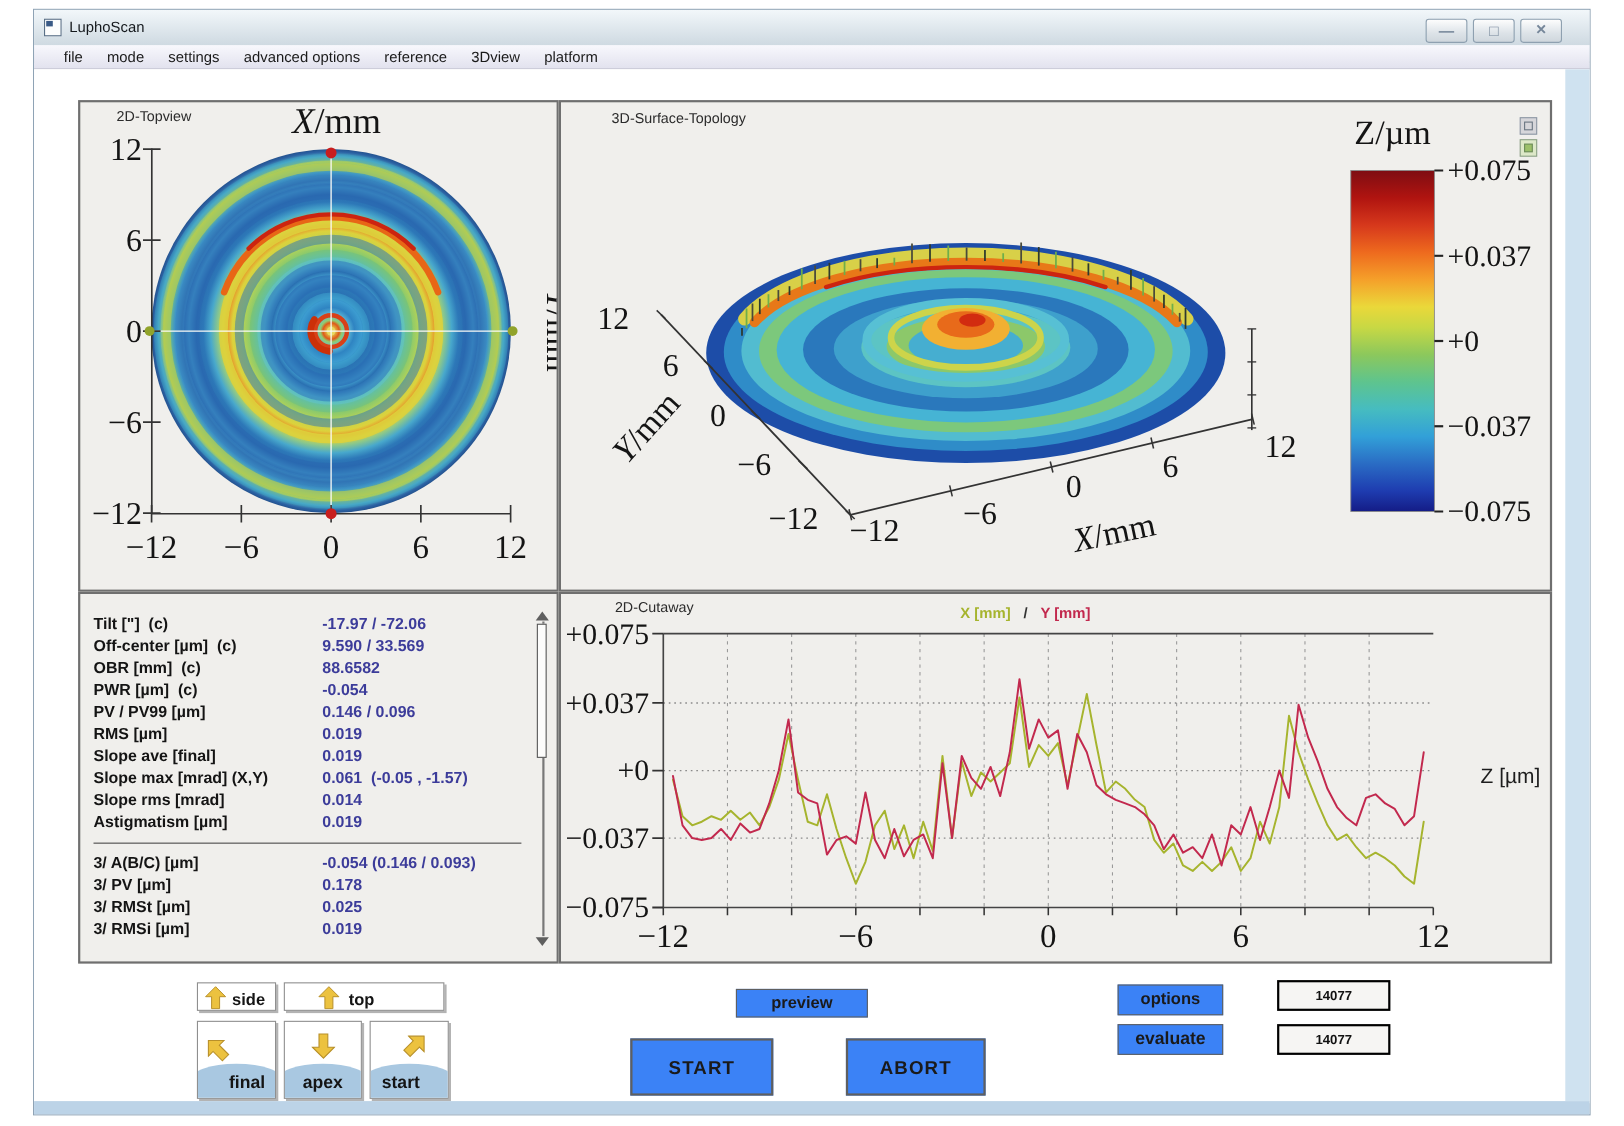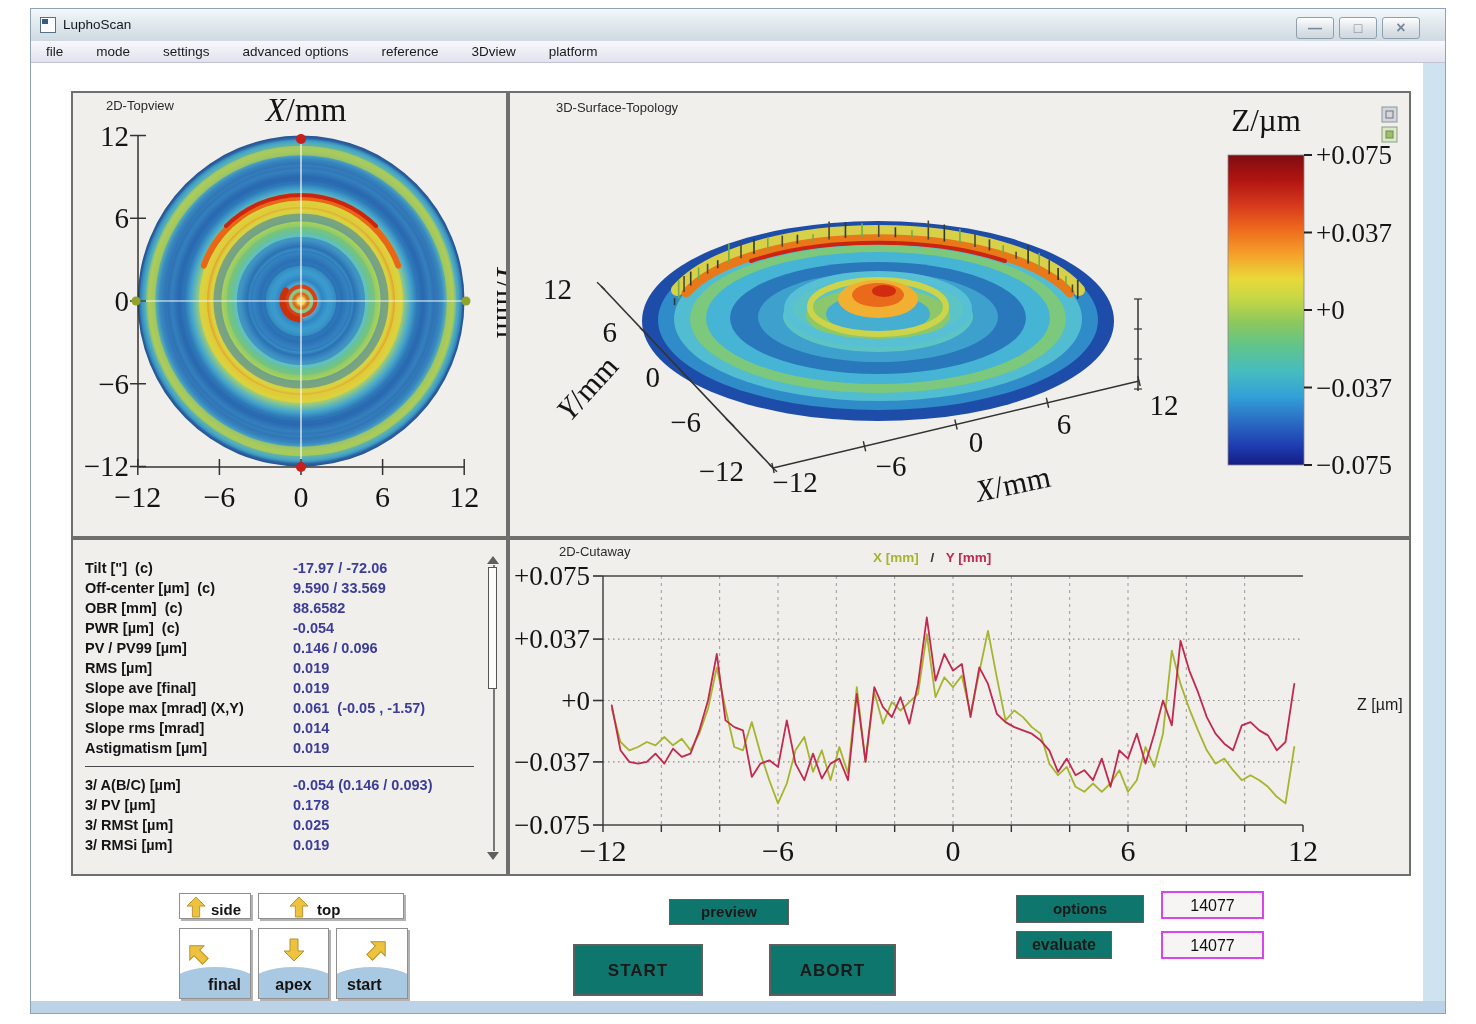--- a/index.html
+++ b/index.html
@@ -14,21 +14,21 @@
   .app-icon{position:absolute;left:9px;top:8px;width:16px;height:16px;background:#fdfdfd;
             border:1px solid #5a7087;box-sizing:border-box;}
   .app-icon::after{content:"";position:absolute;left:1px;top:1px;width:6px;height:5px;background:#3a5a86;}
   .window-title{position:absolute;left:32px;top:8px;font-size:13.5px;color:#14181c;}
   .winbtn{position:absolute;top:8px;width:38px;height:22px;border:1px solid #8ea0b0;border-radius:3px;
           background:linear-gradient(#fdfdfd,#dde3e8 60%,#cfd7dd);color:#76879a;font-weight:bold;
           text-align:center;line-height:20px;font-size:14px;box-sizing:border-box;cursor:default;}
   
   .menubar{position:absolute;left:0;top:32px;width:100%;height:22px;
            background:linear-gradient(#f8f8fd,#e2e2ee);border-bottom:1px solid #c2c2d2;
-           box-sizing:border-box;display:flex;align-items:center;padding-left:4px;gap:11px;}
+           box-sizing:border-box;display:flex;align-items:center;padding-left:16px;}
   .menu-item{font-size:13.5px;color:#1a1a1a;padding:0 11px;line-height:21px;}
   
   .content{position:absolute;left:0;top:54px;width:100%;height:940px;background:#fff;}
   .panel{position:absolute;background:#f0efec;border:2px solid #6f6f6f;box-sizing:border-box;}
   .panel-label{position:absolute;font-size:13px;color:#2b2b2b;z-index:5;}
   .abs-svg{position:absolute;left:0;top:0;}
   
   .stats-list{position:absolute;left:12px;top:18px;right:30px;font-weight:bold;font-size:14.5px;}
   .stat-row{display:flex;line-height:20px;white-space:pre-wrap;}
   .stat-label{flex:0 0 208px;color:#141414;}
@@ -37,28 +37,28 @@
   .stats-scroll{position:absolute;right:6px;top:16px;bottom:14px;width:13px;}
   .scroll-track{position:absolute;left:5.5px;top:9px;bottom:9px;width:2px;background:#787878;}
   .scroll-up{position:absolute;left:0;top:0;width:0;height:0;border-left:6.5px solid transparent;
              border-right:6.5px solid transparent;border-bottom:8px solid #5f5f5f;}
   .scroll-down{position:absolute;left:0;bottom:0;width:0;height:0;border-left:6.5px solid transparent;
              border-right:6.5px solid transparent;border-top:8px solid #5f5f5f;}
   .scroll-thumb{position:absolute;left:1px;top:11px;width:9px;height:40%;background:#fcfcfb;
              border:1.5px solid #555;box-sizing:border-box;}
   
   .cutaway-legend{position:absolute;left:363px;top:10px;font-size:13.5px;font-weight:bold;z-index:5;}
-  .z-unit-label{position:absolute;left:836px;top:156px;font-size:16px;color:#1d1d1d;z-index:5;margin-left:11px;}
+  .z-unit-label{position:absolute;left:836px;top:156px;font-size:19px;color:#1d1d1d;z-index:5;}
   
   .ctl-btn{position:absolute;background:#ffffff;border:1px solid #8f8f8f;box-shadow:2px 2px 0 #b3b3b3;
            box-sizing:border-box;font-weight:bold;color:#141414;overflow:hidden;}
-  .flat-btn{position:absolute;background:#0f766e;border:2px solid #5f5f5f;box-sizing:border-box;
+  .flat-btn{position:absolute;background:#3b82f6;border:2px solid #5f5f5f;box-sizing:border-box;
             font-weight:bold;color:#1a1a1a;text-align:center;}
-  .field{position:absolute;background:#f6f5f3;border:2px solid #d946ef;box-sizing:border-box;
-         font-weight:normal;color:#111;text-align:center;font-size:16px;}
+  .field{position:absolute;background:#f6f5f3;border:2px solid #000000;box-sizing:border-box;
+         font-weight:bold;color:#111;text-align:center;font-size:12px;}
   .dome{position:absolute;bottom:-1px;left:-12%;width:124%;height:32px;background:#a9c8e1;
         border-radius:50% 50% 0 0;}
   .btn-label{position:absolute;bottom:4px;font-size:16px;z-index:3;}
   .arrow-ico{position:absolute;z-index:2;}
   .inline-row{display:flex;align-items:flex-end;height:100%;}
   
   .right-strip{position:absolute;top:54px;background:#cfe2f0;}
   .bottom-strip{position:absolute;left:0;background:#bcd3e7;}
 </style>
 </head>
@@ -444,21 +444,21 @@
             <path d="M11 1 L21 11 L15 11 L15 23 L7 23 L7 11 L1 11 Z" fill="#ecc23f" stroke="#b8902a"></path>
           </svg>
         </span>
         <span class="btn-label" style="left:10px">start</span>
       </div>
 
       <div class="flat-btn" style="left:638px;top:836px;width:120px;height:26px;font-size:15px;line-height:23px;border-width:1.5px">preview</div>
       <div class="flat-btn" style="left:542px;top:881px;width:130px;height:52px;font-size:17px;line-height:49px;letter-spacing:1px">START</div>
       <div class="flat-btn" style="left:738px;top:881px;width:127px;height:52px;font-size:17px;line-height:49px;letter-spacing:1px">ABORT</div>
 
-      <div class="flat-btn" style="left:985px;top:832px;width:128px;height:28px;font-size:15px;line-height:25px;border-width:1.5px">options</div>
+      <div class="flat-btn" style="left:985px;top:832px;width:96px;height:28px;font-size:15px;line-height:25px;border-width:1.5px">options</div>
       <div class="field" style="left:1130px;top:828px;width:103px;height:28px;line-height:25px">14077</div>
       <div class="flat-btn" style="left:985px;top:868px;width:96px;height:28px;font-size:16px;line-height:25px;border-width:1.5px">evaluate</div>
       <div class="field" style="left:1130px;top:868px;width:103px;height:28px;line-height:25px">14077</div>
     </div>
 
     <div class="right-strip" style="left:1392px;width:22px;height:938px"></div>
     <div class="bottom-strip" style="top:992px;width:100%;height:12px"></div>
   </div>
 </div>
 

